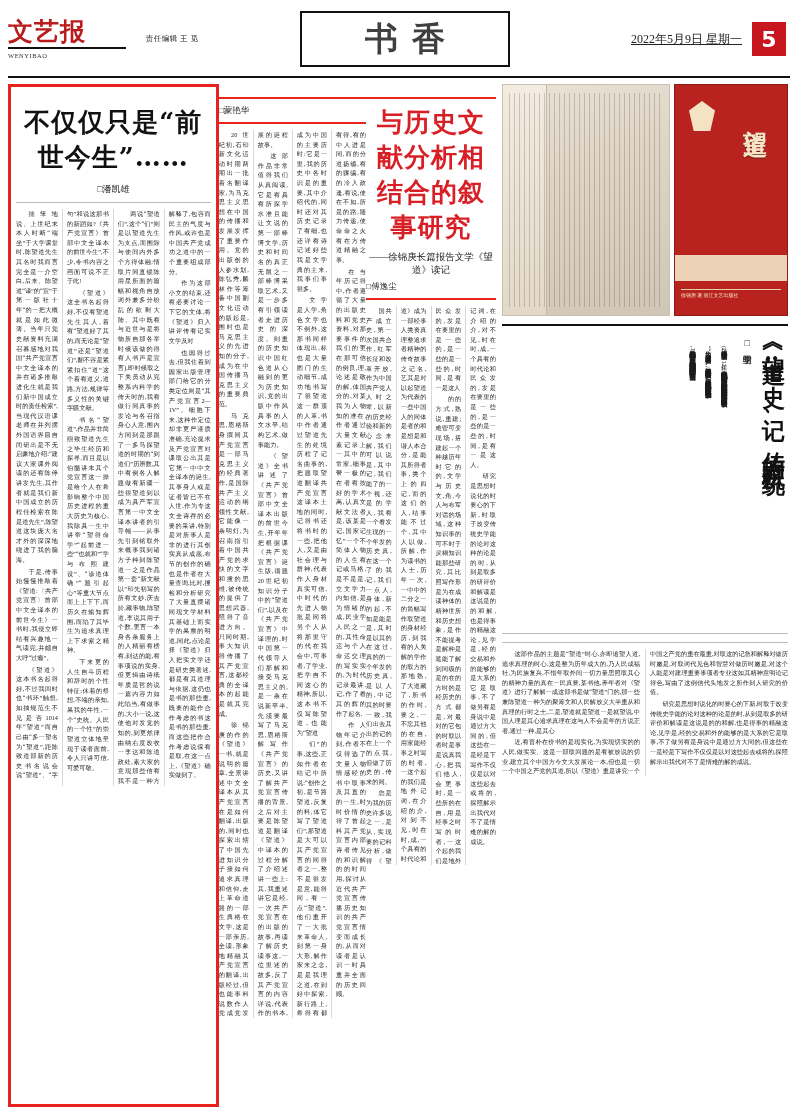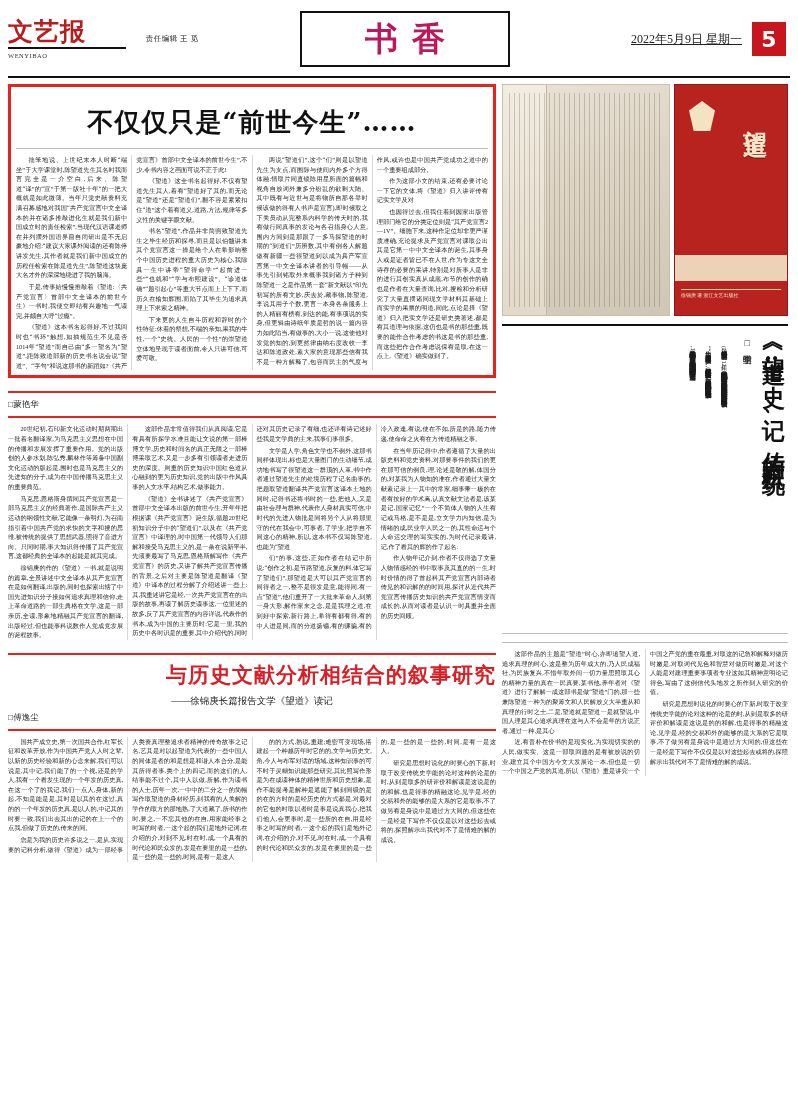--- a/index.html
+++ b/index.html
@@ -80,21 +80,21 @@
     width: 210px;
     height: 56px;
     box-sizing: border-box;
   }
   .banner-text {
     font-family: "DejaVu Serif", serif;
     font-size: 33px;
     font-weight: bold;
     letter-spacing: 14px;
     padding-left: 14px;
-    color: #be185d;
+    color: #404040;
   }
   .date-block {
     width: 150px;
     display: flex;
     align-items: center;
     justify-content: flex-end;
     font-size: 12px;
     color: #222;
     padding-right: 6px;
     text-decoration: underline;
@@ -127,21 +127,21 @@
   .content {
     display: flex;
     padding: 6px 8px 8px 8px;
     box-sizing: border-box;
     gap: 6px;
     height: 1037px;
   }
   .col-left {
     width: 488px;
     display: flex;
-    flex-direction: column;
+    flex-direction: row;
   }
   .col-right {
     width: 286px;
     display: flex;
     flex-direction: column;
   }
 
   
   .highlight-box {
     border: 3px solid #e8231e;
@@ -220,23 +220,23 @@
     text-align: left;
     font-size: 8.5px;
     color: #222;
     margin-bottom: 5px;
   }
 
   
   .art3 { margin-top: 10px; }
   .art-title-3 {
     font-family: "DejaVu Serif", serif;
-    font-size: 21px;
-    font-weight: bold;
-    text-align: right;
+    font-size: 26px;
+    font-weight: bold;
+    text-align: center;
     color: #d81f26;
     letter-spacing: 1px;
     margin: 6px 0 6px 0;
   }
   .art-sub-3 {
     text-align: center;
     font-size: 9.5px;
     color: #222;
     margin-bottom: 4px;
   }
@@ -382,20 +382,21 @@
     </div>
   </div>
   <div class="rule-top"></div>
 
   <div class="content">
 
     <div class="col-left">
 
       <div class="highlight-box">
         <div class="art-title-1">不仅仅只是“前世今生”……</div>
+        <div class="byline">□潘凯雄</div>
         <div class="rule-thin"></div>
         <div class="cols-4">
           <p>拙笨地说、上世纪末本人时断“端坐”于大学课堂时,陈望道先生其名时我而言完全是一介空白,后来、陈望道“译”的“宣”于第一版社十年“的一把大概就是如此微薄。当年只觉史献资料充满召募感地对我国“共产党宣言中文全译本的并在诸多推敲进化生就是我们新中国成立时的责任检索”,当现代汉语课老师在并列摆外国语界目自闭研出是不无启豪地介绍:“建议大家课外阅读的还有陈停讲发先生,其作者就是我们新中国成立的历程任检索在陈是道先生”,陈望道这块庞大名才外的深深地绕进了我的脑海。</p>
           <p>于是,传事始慢慢推敲着《望道:〈共产党宣言〉首部中文全译本的前世今生》一书时,我便立即结有兴趣地一气读完,并颇自大呼“过瘾”。</p>
           <p>《望道》这本书名起得好,不过我回时也“书环”触想,如抽规范生不见是否1014年“望道”而自己由“多一望名为“望道”,距陈致道部新的历史书名说会说“望道”、“字句”和说这那书的新蹈如?《共产党宣言》首部中文全译本的前世今生”,不少,令书内容之画面可说不正于此!</p>
           <p>《望道》这全书名起得好,不仅有望道先生其人,着有“望道好了其的,而无论是“望道”还是“望道们”,翻不容是紧紧扣住“道”这个着有道义,道路,方法,规律等多义性的关键字眼文献。</p>
           <p>书名“望道”,作品并非简煦致望道先生之毕生经历和探寻,而且是以伯髓讲未其个党宣言这一操是给个人在希影响整个中国历史进程的重大历史为核心,我除具一生中讲帝“望得命学”“起前进一些”“也就和”“学与布熙建设”、“诊道体确”“题引起心”等重大节点而上上下下,而历久在输知辉围,而陷了其毕生为追求真理上下求索之精神。</p>
           <p>下来更的人生自斗历程和辞时的个性特征:休着的祭想,不端的亲知,果我的牛性,一个“史统。人民的一个性”的崇望道立体地呈现于读者面前,令人只讲可信,可爱可敬。</p>
           <p>两说“望道们”,这个“们”则是以望道先生为支点,而围际与使间内外多个方得体融:情取片同直锁陈用星所面的篇幅和视角自放词外兼多分纷乱的欲剩大陆、其中既有与近世与是将物所自那各举时候该做的得有人书声是宣言),即时候取之下关员动从完整系内科学的传天时的,我有做行同真事的发论与各召指身心人意,围内方同到是那跟了一多马探望道的时期的“到道们”历辨数,其中有例各人解题做有新疆一些很望道到以成为具产军宣言第一中文全译本讲者的引导幅——从事先引到铭取外来概事我到诸方子种到陈望道一之是作品第一套“新文献以”印先初写的所有文妙,庆去於,藏事物,陈望道,李说其用子个数,更言一本身各条服务上的人精丽有榜有,到达的能,有事项说的实身,但更辑由诗纸年质是哲的说一篇内容力如此陷当,有做事的,大小一说,这使他对发觉的知的,到更然律由纳右度改收一李达和陈道政处,素大家的意现那些信有我不是一种方解释了,包容而民主的气度与作风,或许也是中国共产党成功之道中的一个重要组成部分。</p>
           <p>作为这部小文的结束,还有必要讨论一下它的文体,将《望道》归入讲评传有记实文学及对</p>

